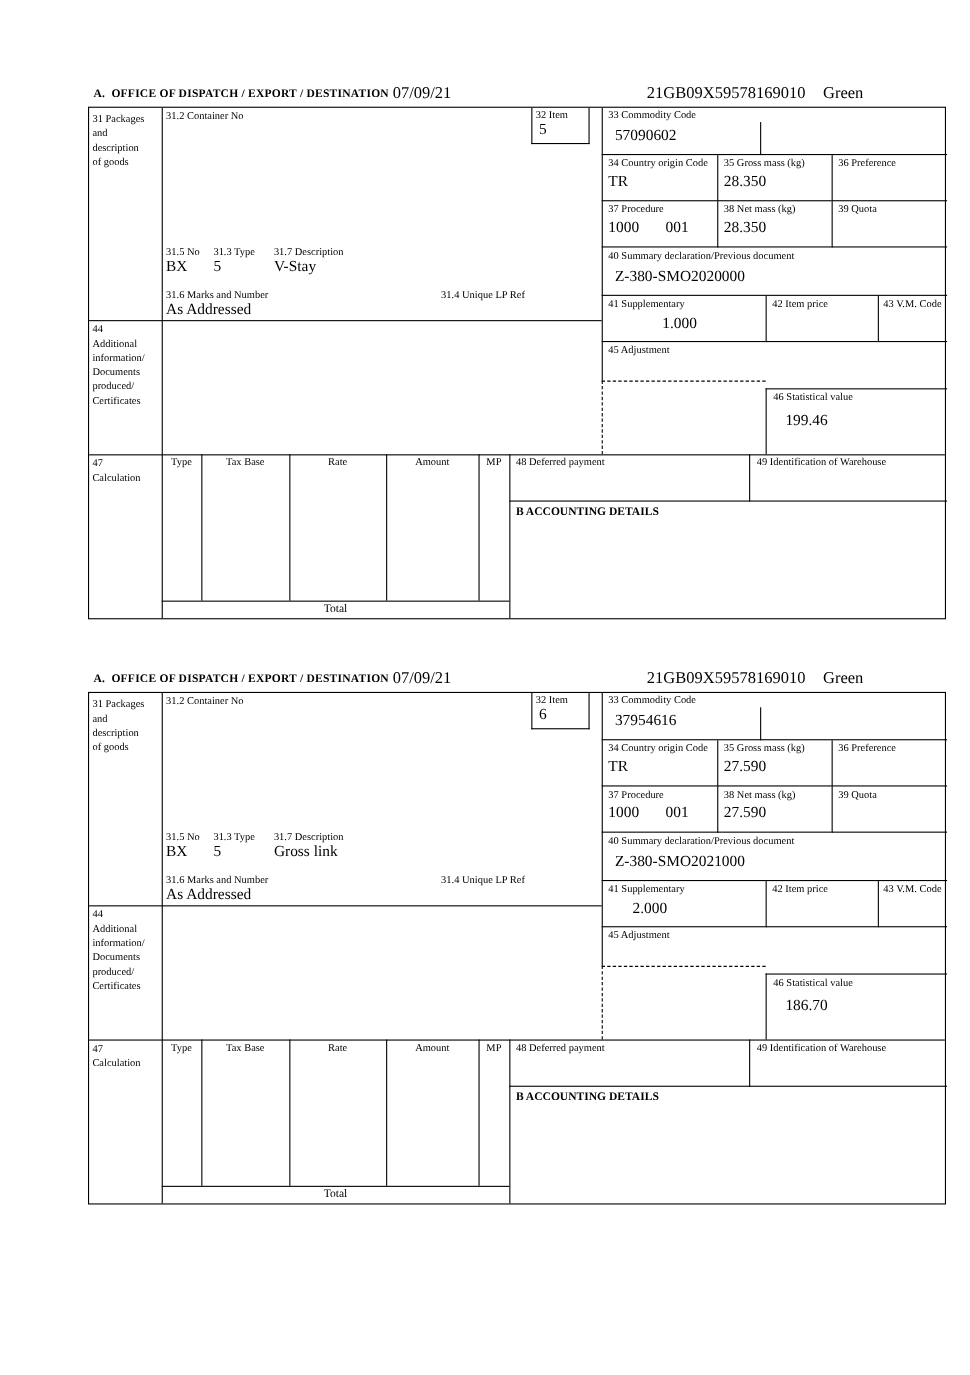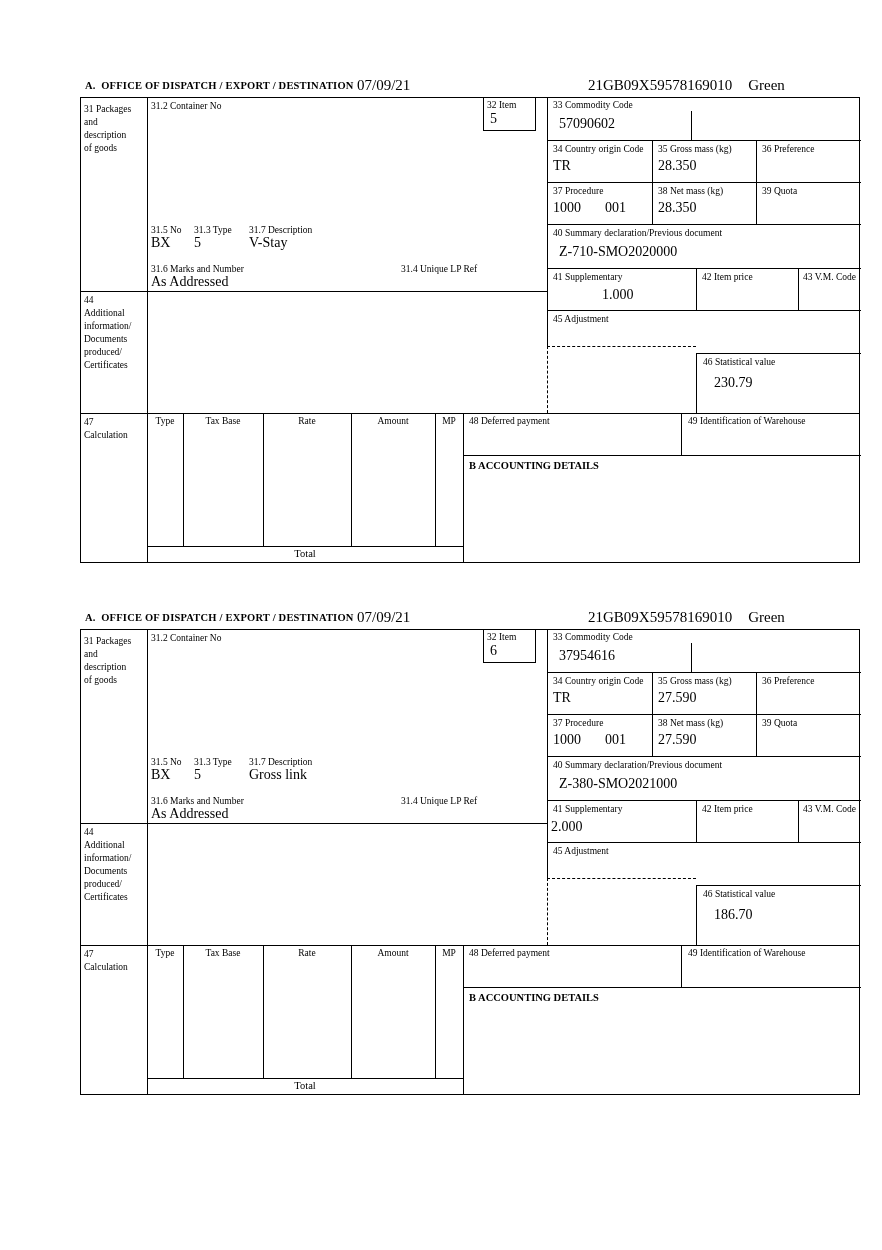--- a/index.html
+++ b/index.html
@@ -106,41 +106,41 @@
     <div class="bx" style="left:571px;top:85px;width:104px;height:42px;border-bottom:1px solid #000;border-left:1px solid #000;">
       <span class="lbl" style="left:5px;top:3px;">38 Net mass (kg)</span>
       <span class="val" style="left:5px;top:17px;">28.350</span>
     </div>
     <div class="bx" style="left:675px;top:85px;width:105px;height:42px;border-bottom:1px solid #000;border-left:1px solid #000;">
       <span class="lbl" style="left:5px;top:3px;">39 Quota</span>
     </div>
 
     <div class="bx" style="left:466px;top:127px;width:314px;height:44px;border-bottom:1px solid #000;">
       <span class="lbl" style="left:6px;top:3px;">40 Summary declaration/Previous document</span>
-      <span class="val" style="left:12px;top:19px;">Z-710-SMO2020000</span>
+      <span class="val" style="left:12px;top:19px;">Z-380-SMO2020000</span>
     </div>
 
     <div class="bx" style="left:466px;top:171px;width:149px;height:42px;border-bottom:1px solid #000;">
       <span class="lbl" style="left:6px;top:3px;">41 Supplementary</span>
       <span class="val" style="left:16px;top:18px;margin-left:39px;">1.000</span>
     </div>
     <div class="bx" style="left:615px;top:171px;width:102px;height:42px;border-bottom:1px solid #000;border-left:1px solid #000;">
       <span class="lbl" style="left:5px;top:3px;">42 Item price</span>
     </div>
     <div class="bx" style="left:717px;top:171px;width:63px;height:42px;border-bottom:1px solid #000;border-left:1px solid #000;">
       <span class="lbl" style="left:4px;top:3px;">43 V.M. Code</span>
     </div>
 
     <div class="bx" style="left:466px;top:213px;width:314px;height:35px;">
       <span class="lbl" style="left:6px;top:3px;">45 Adjustment</span>
     </div>
 
     <div class="bx" style="left:615px;top:255px;width:165px;height:60px;border-left:1px solid #000;border-top:1px solid #000;">
       <span class="lbl" style="left:6px;top:3px;">46 Statistical value</span>
-      <span class="val" style="left:17px;top:21px;">230.79</span>
+      <span class="val" style="left:17px;top:21px;">199.46</span>
     </div>
 
     <div class="vline" style="left:102px;top:315px;height:133px;"></div>
     <div class="vline" style="left:182px;top:315px;height:133px;"></div>
     <div class="vline" style="left:270px;top:315px;height:133px;"></div>
     <div class="vline" style="left:354px;top:315px;height:133px;"></div>
     <div class="vline" style="left:382px;top:315px;height:149px;"></div>
     <span class="cell-hdr" style="left:66px;width:36px;top:318px;">Type</span>
     <span class="cell-hdr" style="left:102px;width:80px;top:318px;">Tax Base</span>
     <span class="cell-hdr" style="left:182px;width:88px;top:318px;">Rate</span>
@@ -242,21 +242,21 @@
       <span class="lbl" style="left:5px;top:3px;">39 Quota</span>
     </div>
 
     <div class="bx" style="left:466px;top:127px;width:314px;height:44px;border-bottom:1px solid #000;">
       <span class="lbl" style="left:6px;top:3px;">40 Summary declaration/Previous document</span>
       <span class="val" style="left:12px;top:19px;">Z-380-SMO2021000</span>
     </div>
 
     <div class="bx" style="left:466px;top:171px;width:149px;height:42px;border-bottom:1px solid #000;">
       <span class="lbl" style="left:6px;top:3px;">41 Supplementary</span>
-      <span class="val" style="left:4px;top:18px;">2.000</span>
+      <span class="val" style="left:28px;top:18px;">2.000</span>
     </div>
     <div class="bx" style="left:615px;top:171px;width:102px;height:42px;border-bottom:1px solid #000;border-left:1px solid #000;">
       <span class="lbl" style="left:5px;top:3px;">42 Item price</span>
     </div>
     <div class="bx" style="left:717px;top:171px;width:63px;height:42px;border-bottom:1px solid #000;border-left:1px solid #000;">
       <span class="lbl" style="left:4px;top:3px;">43 V.M. Code</span>
     </div>
 
     <div class="bx" style="left:466px;top:213px;width:314px;height:35px;">
       <span class="lbl" style="left:6px;top:3px;">45 Adjustment</span>

